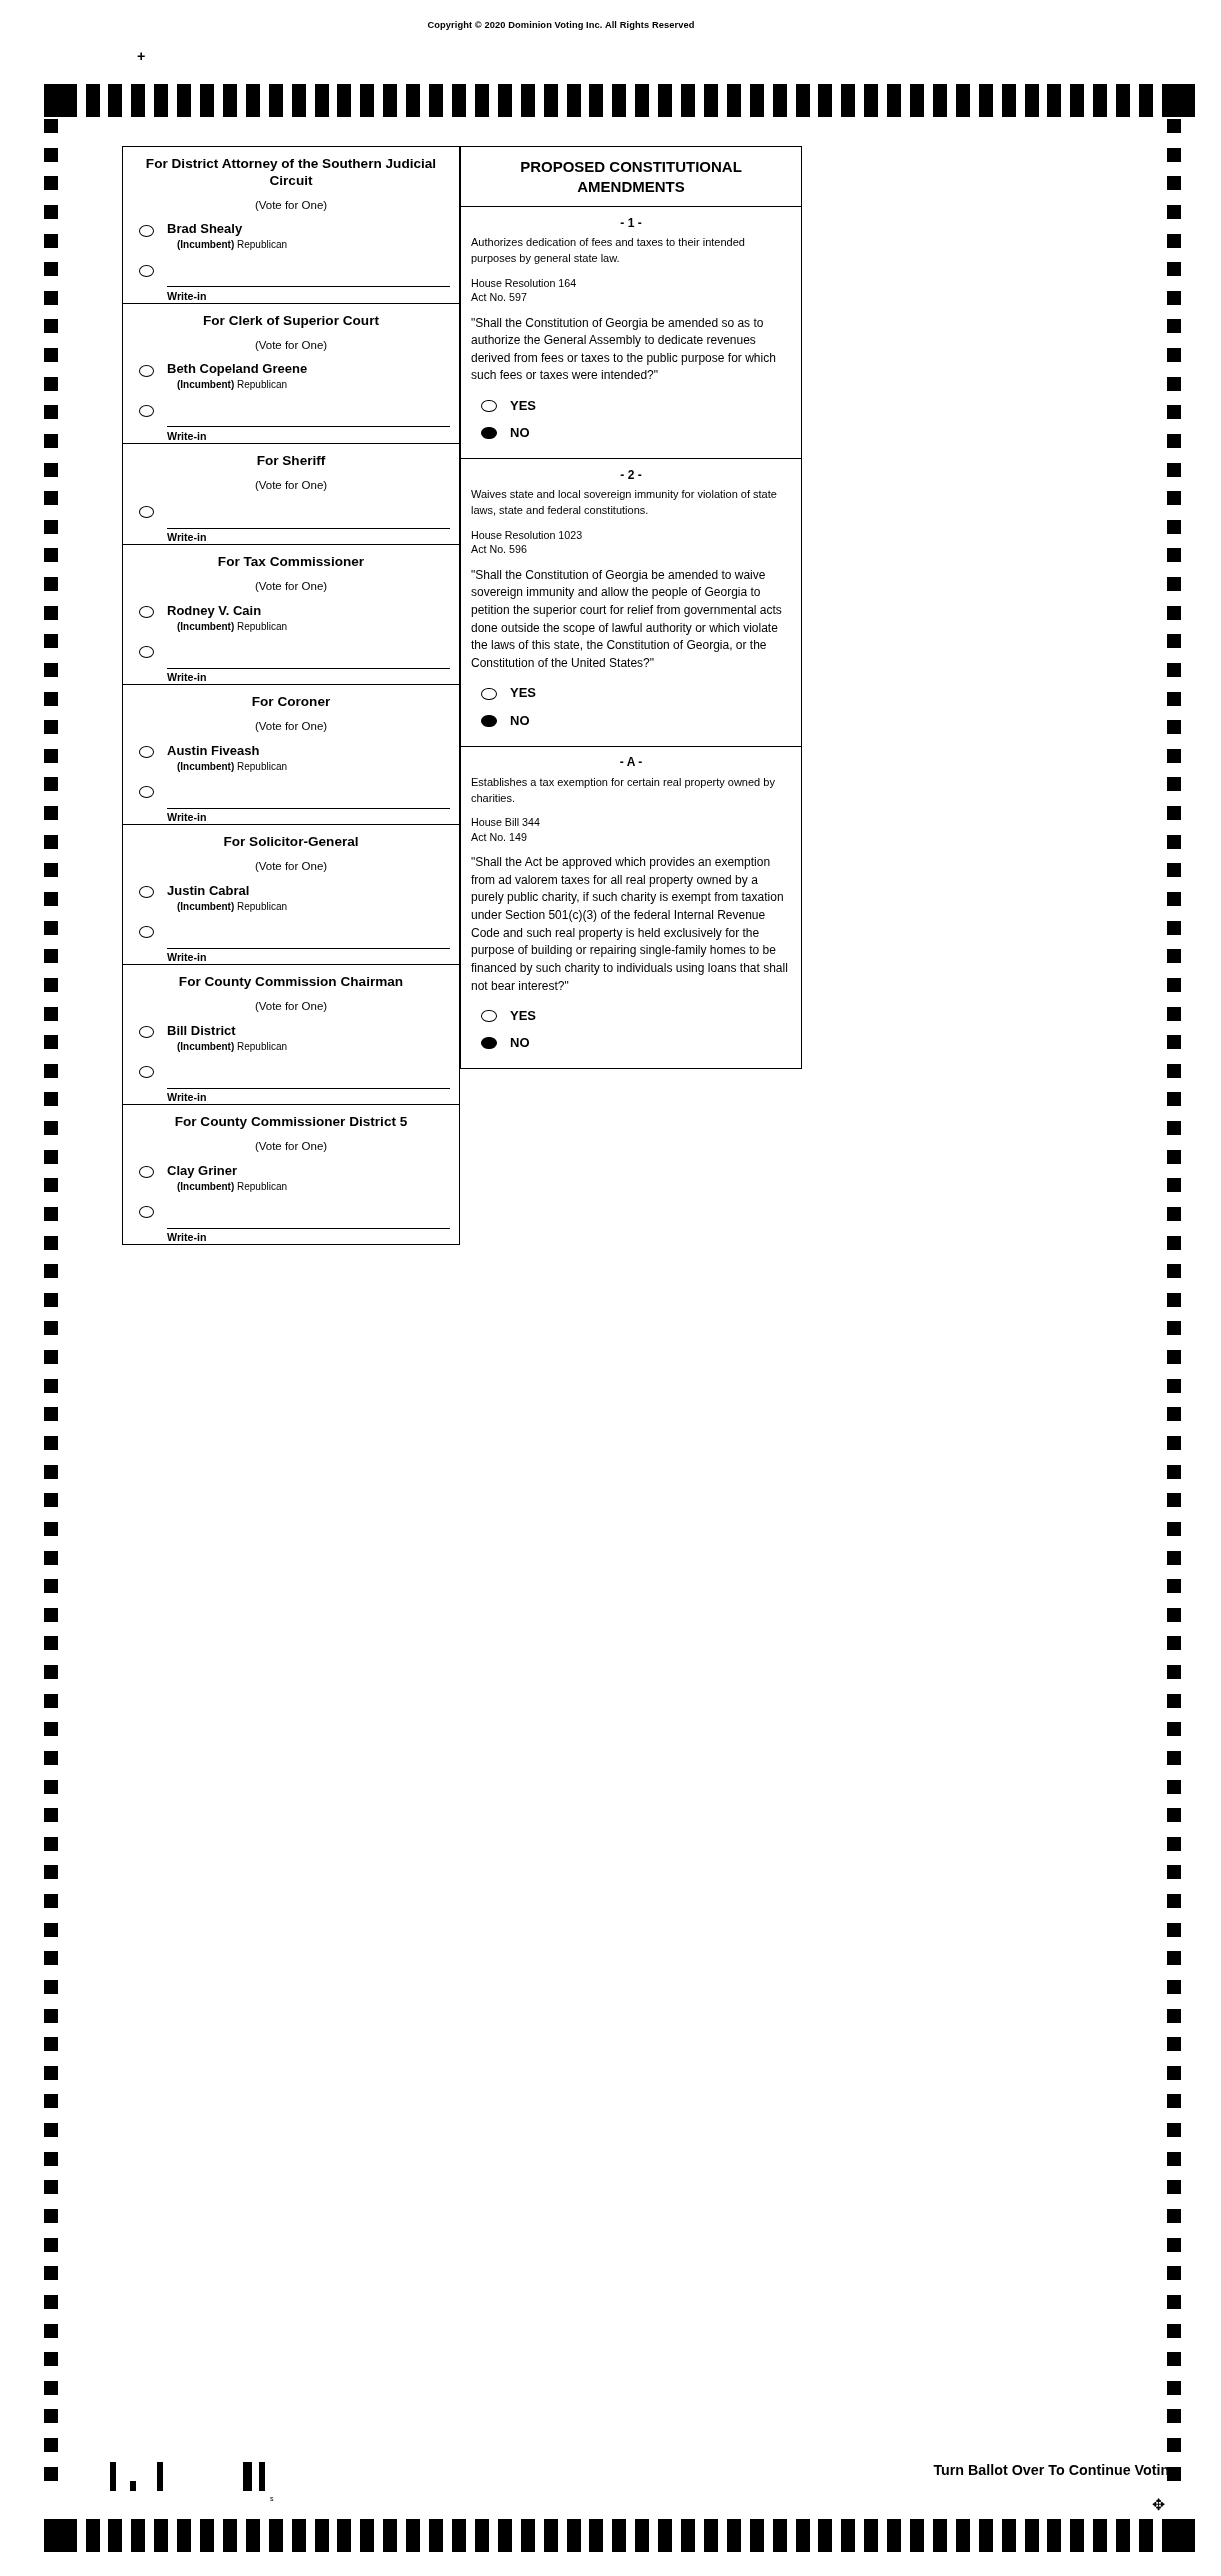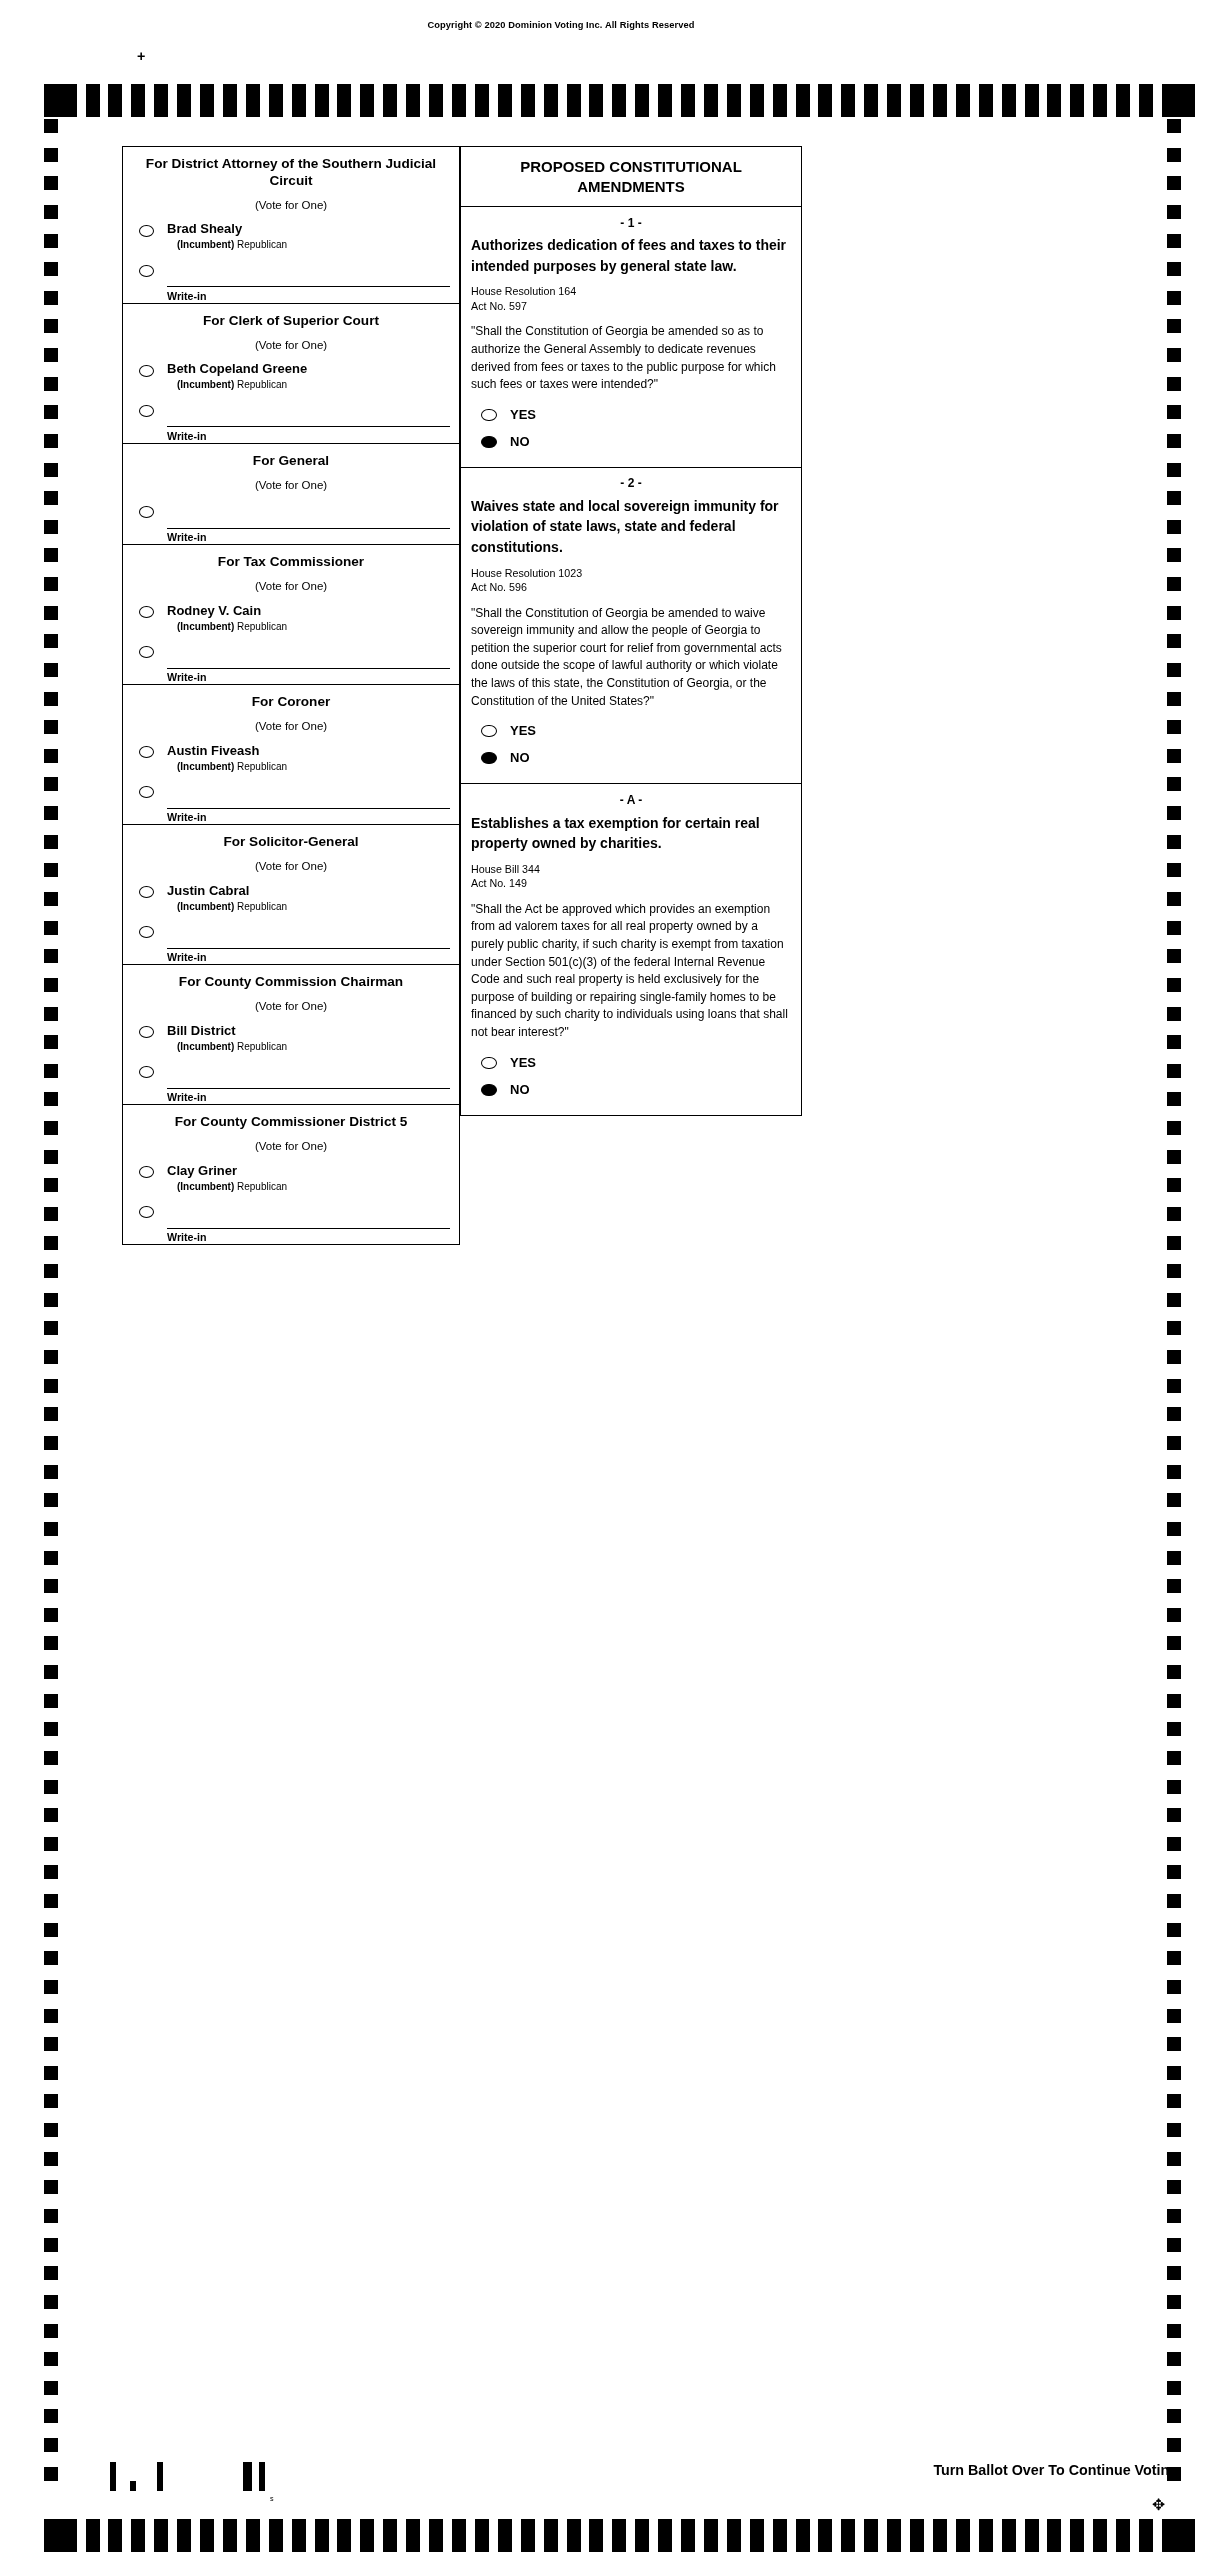--- a/index.html
+++ b/index.html
@@ -198,22 +198,22 @@
     padding: 5.7px 10px 7.2px 10px;
   }
   .qblock:last-child { border-bottom: none; }
   .qnum {
     text-align: center;
     font-weight: bold;
     font-size: 12px;
     padding: 2.9px 0 5.7px 0;
   }
   .qsummary {
-    font-weight: bold;
-    font-size: 14px;
+    font-weight: normal;
+    font-size: 11px;
     line-height: 1.45;
     margin-bottom: 8.6px;
   }
   .qcite {
     font-size: 10.7px;
     line-height: 1.35;
     margin-bottom: 10px;
   }
   .qtext {
     font-size: 12px;
@@ -564,21 +564,21 @@
           <div class="cand-party"><span class="inc">(Incumbent)</span> <span>Republican</span></div>
         </div>
         <div class="writein">
           <div class="oval"></div>
           <div class="line"></div>
           <div class="label">Write-in</div>
         </div>
       </div>
       <div class="contest">
         <div class="contest-head">
-          <div class="contest-title">For General</div>
+          <div class="contest-title">For Sheriff</div>
           <div class="contest-sub">(Vote for One)</div>
         </div>
         <div class="writein">
           <div class="oval"></div>
           <div class="line"></div>
           <div class="label">Write-in</div>
         </div>
       </div>
       <div class="contest">
         <div class="contest-head">

